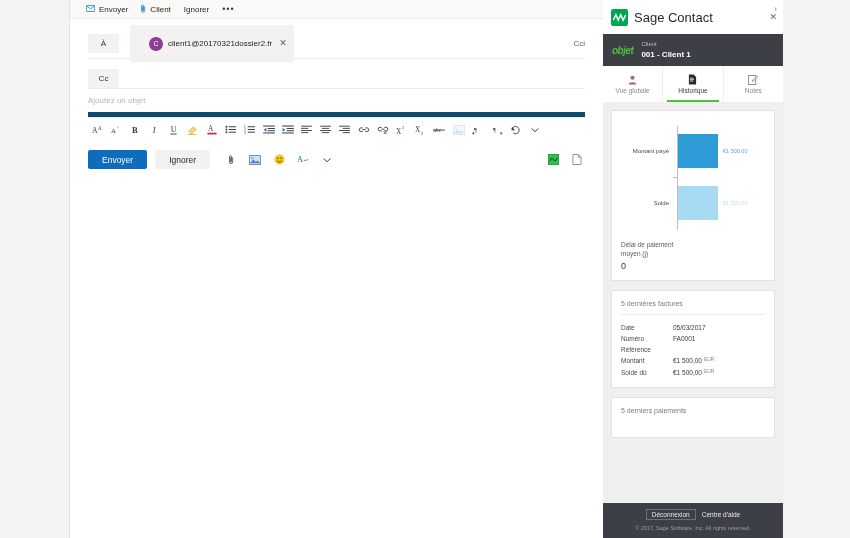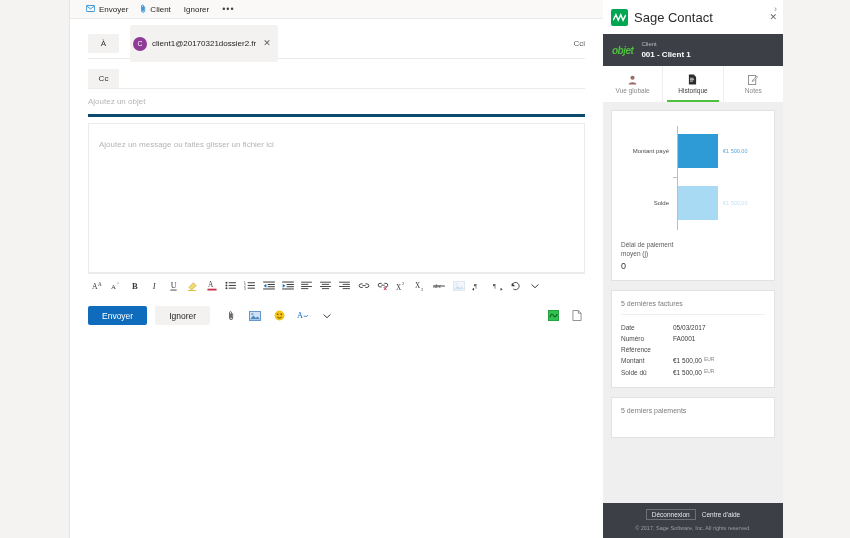--- a/index.html
+++ b/index.html
@@ -43,37 +43,37 @@
   }
   .pill-btn {
     min-width: 31px; height: 19px; background: #f3f2f1;
     display: flex; align-items: center; justify-content: center;
     font-size: 8px; color: #323130; border-radius: 1px; cursor: pointer;
     padding: 0 8px;
   }
   .recipient {
     display: flex; align-items: center; gap: 5px;
     background: #f3f2f1; border-radius: 2px;
-    padding: 2px 5px 2px 3px; margin-left: 11px; height: 37px; cursor: pointer;
+    padding: 2px 5px 2px 19px; margin-left: 11px; height: 37px; cursor: pointer;
   }
   .avatar {
     width: 14px; height: 14px; border-radius: 50%;
     background: #8e3a96; color: #fff; font-size: 7px;
     display: flex; align-items: center; justify-content: center;
   }
   .recip-mail { font-size: 8px; color: #201f1e; }
   .recip-x { font-size: 9px; color: #605e5c; cursor: pointer; line-height: 1; padding: 0 2px; }
   .cci-btn {
     position: absolute; right: 0; font-size: 8px; color: #605e5c; cursor: pointer;
   }
 
   .row-cc { display: flex; align-items: flex-end; height: 30px;
             border-bottom: 1px solid #edebe9; }
   .row-subj { height: 28px; display: flex; align-items: center;
-              border-bottom: 3px solid #0c4a6e; }
+              border-bottom: 5px solid #0c4a6e; }
   .ph { font-size: 8px; color: #b7b5b3; }
 
   .body-area {
     margin: 6px 18px 0 18px; height: 150px;
     border: 1px solid #edebe9; background: #fff; padding: 9px 10px;
   }
 
   
   .fmt-bar {
     margin: 0 18px; height: 24px; display: flex; align-items: center;
@@ -247,23 +247,20 @@
 
       <div class="row-cc">
         <div class="pill-btn">Cc</div>
       </div>
 
       <div class="row-subj">
         <span class="ph">Ajoutez un objet</span>
       </div>
     </div>
 
-    <div class="body-area">
-      <span class="ph">Ajoutez un message ou faites glisser un fichier ici</span>
-    </div>
 
     <div class="fmt-bar">
       <div class="fmt">
           <svg width="12" height="9" viewBox="0 0 14 10">
             <text x="0" y="9" font-size="9" font-family="Liberation Serif" fill="#3b3a39">A</text>
             <text x="7" y="6" font-size="6" font-family="Liberation Serif" fill="#3b3a39">A</text>
           </svg>
         </div>
       <div class="fmt">
           <svg width="12" height="9" viewBox="0 0 14 10">

